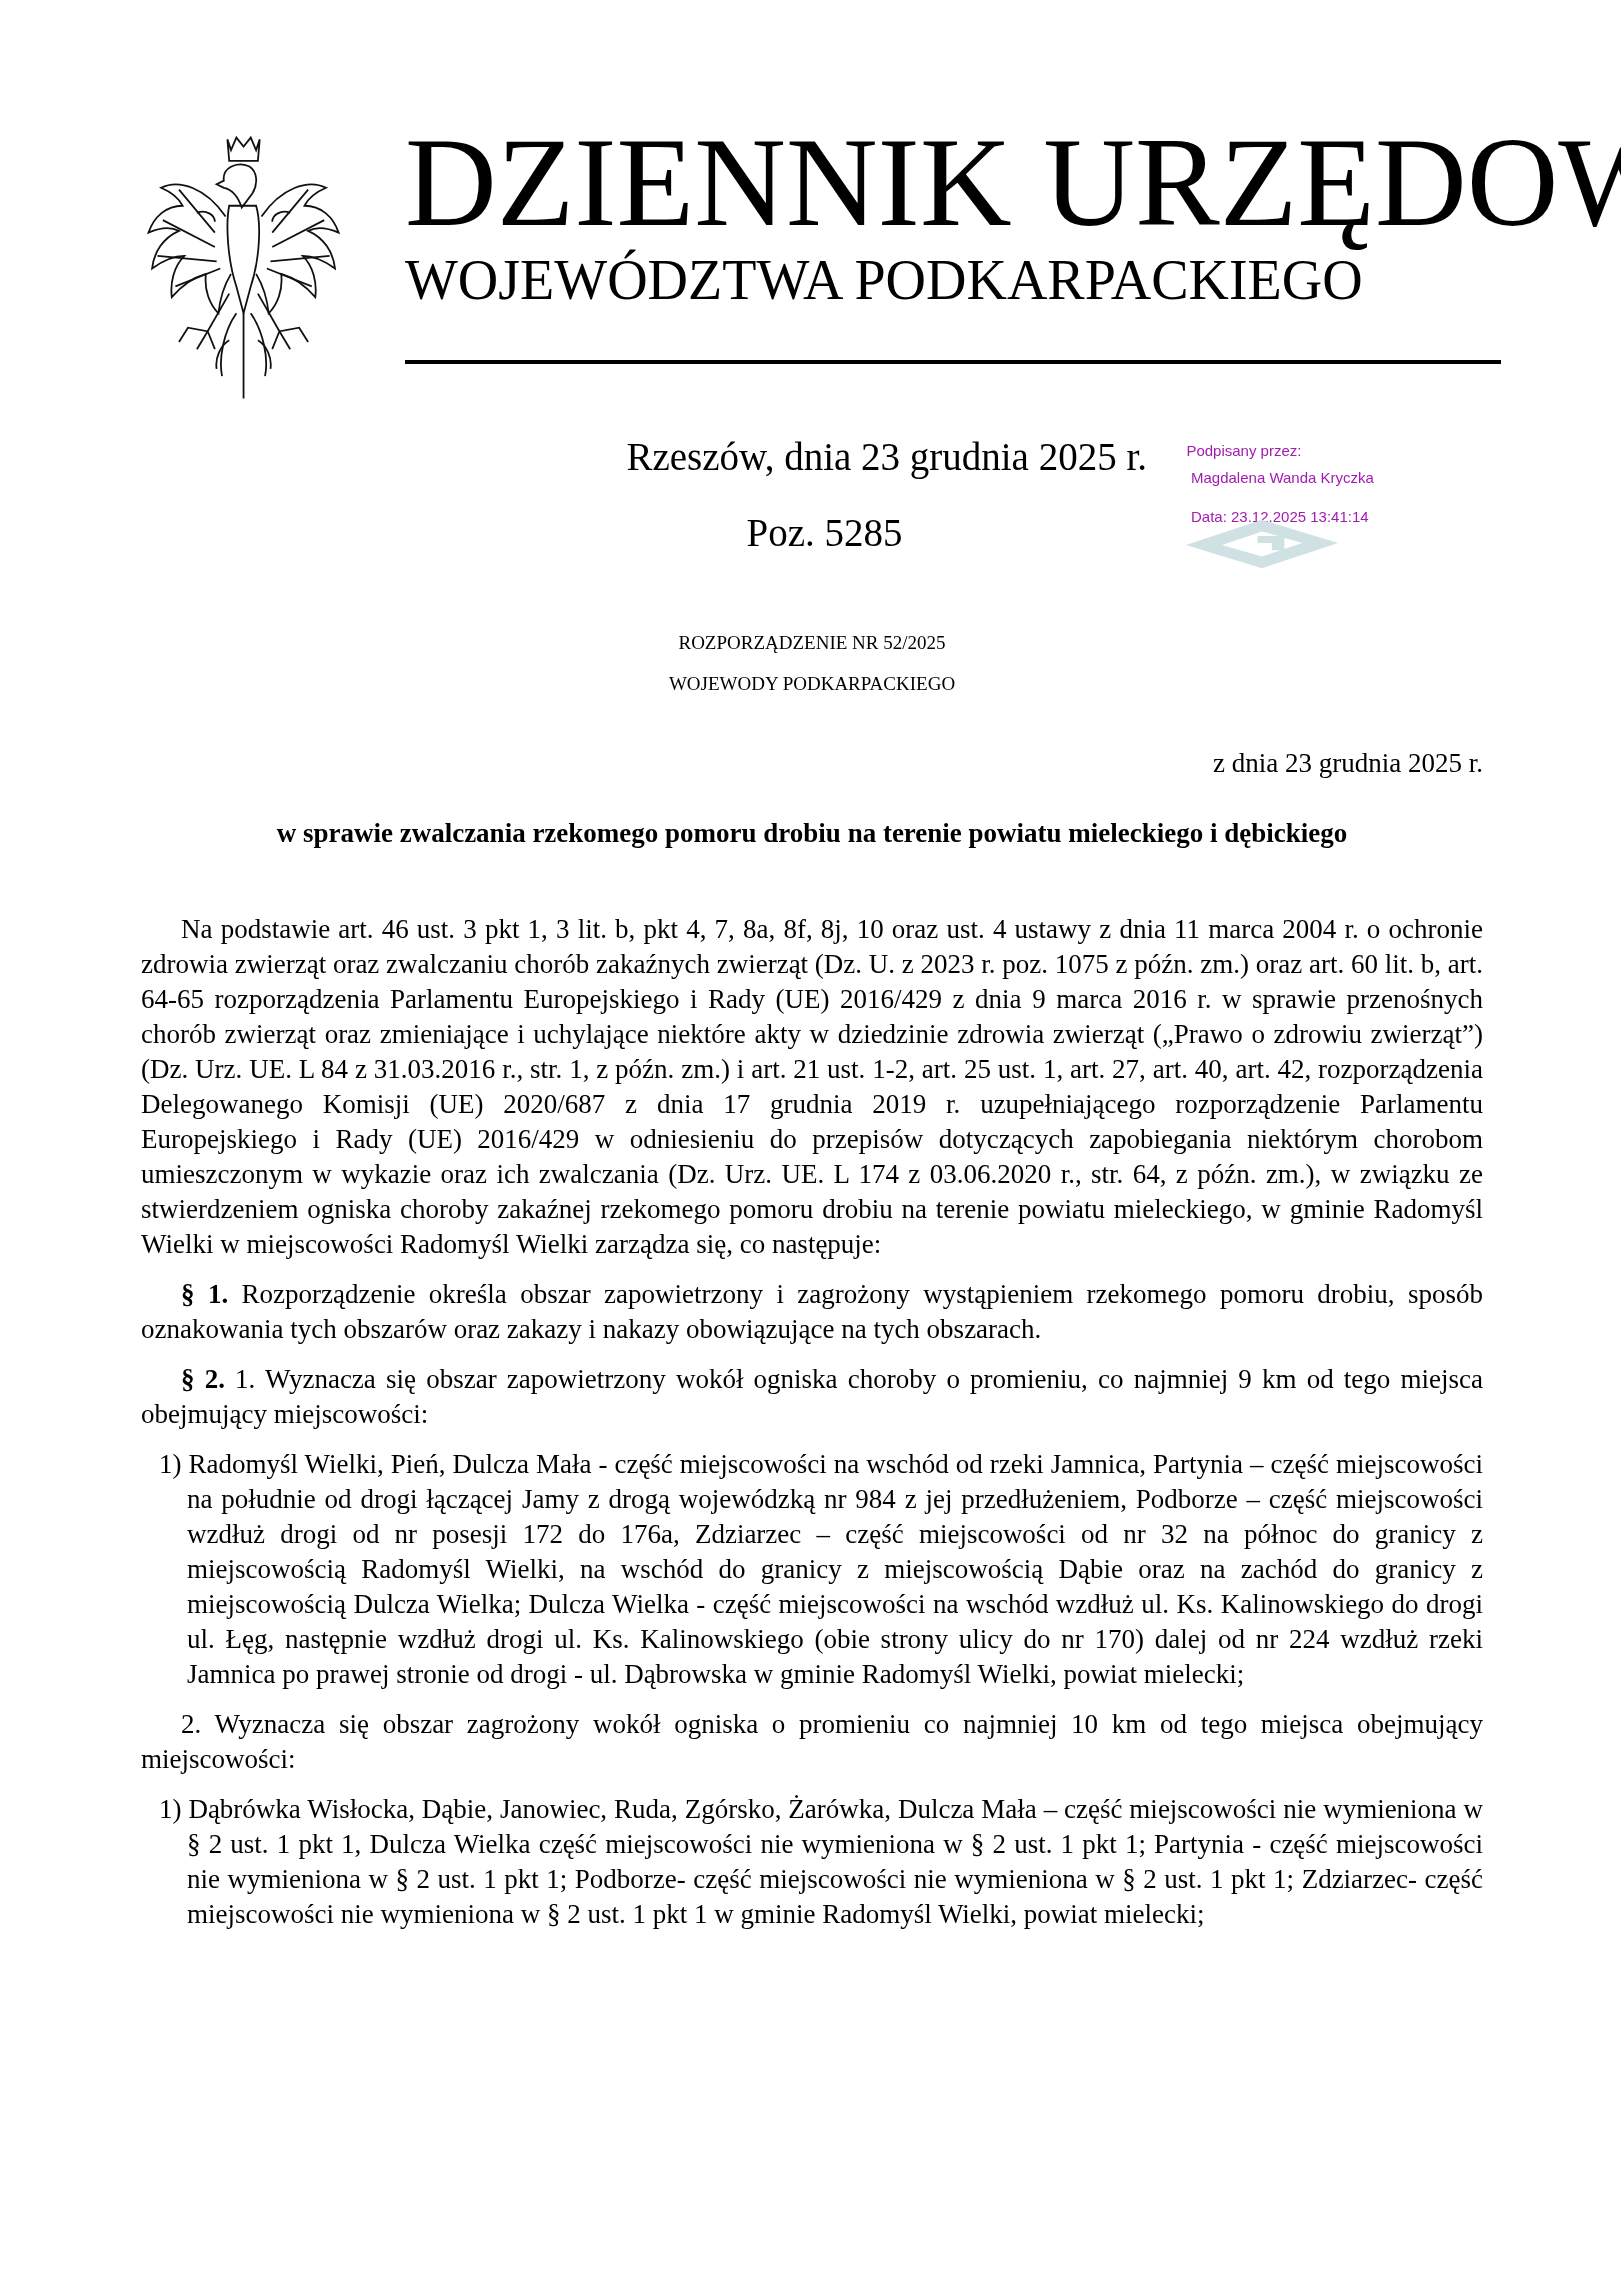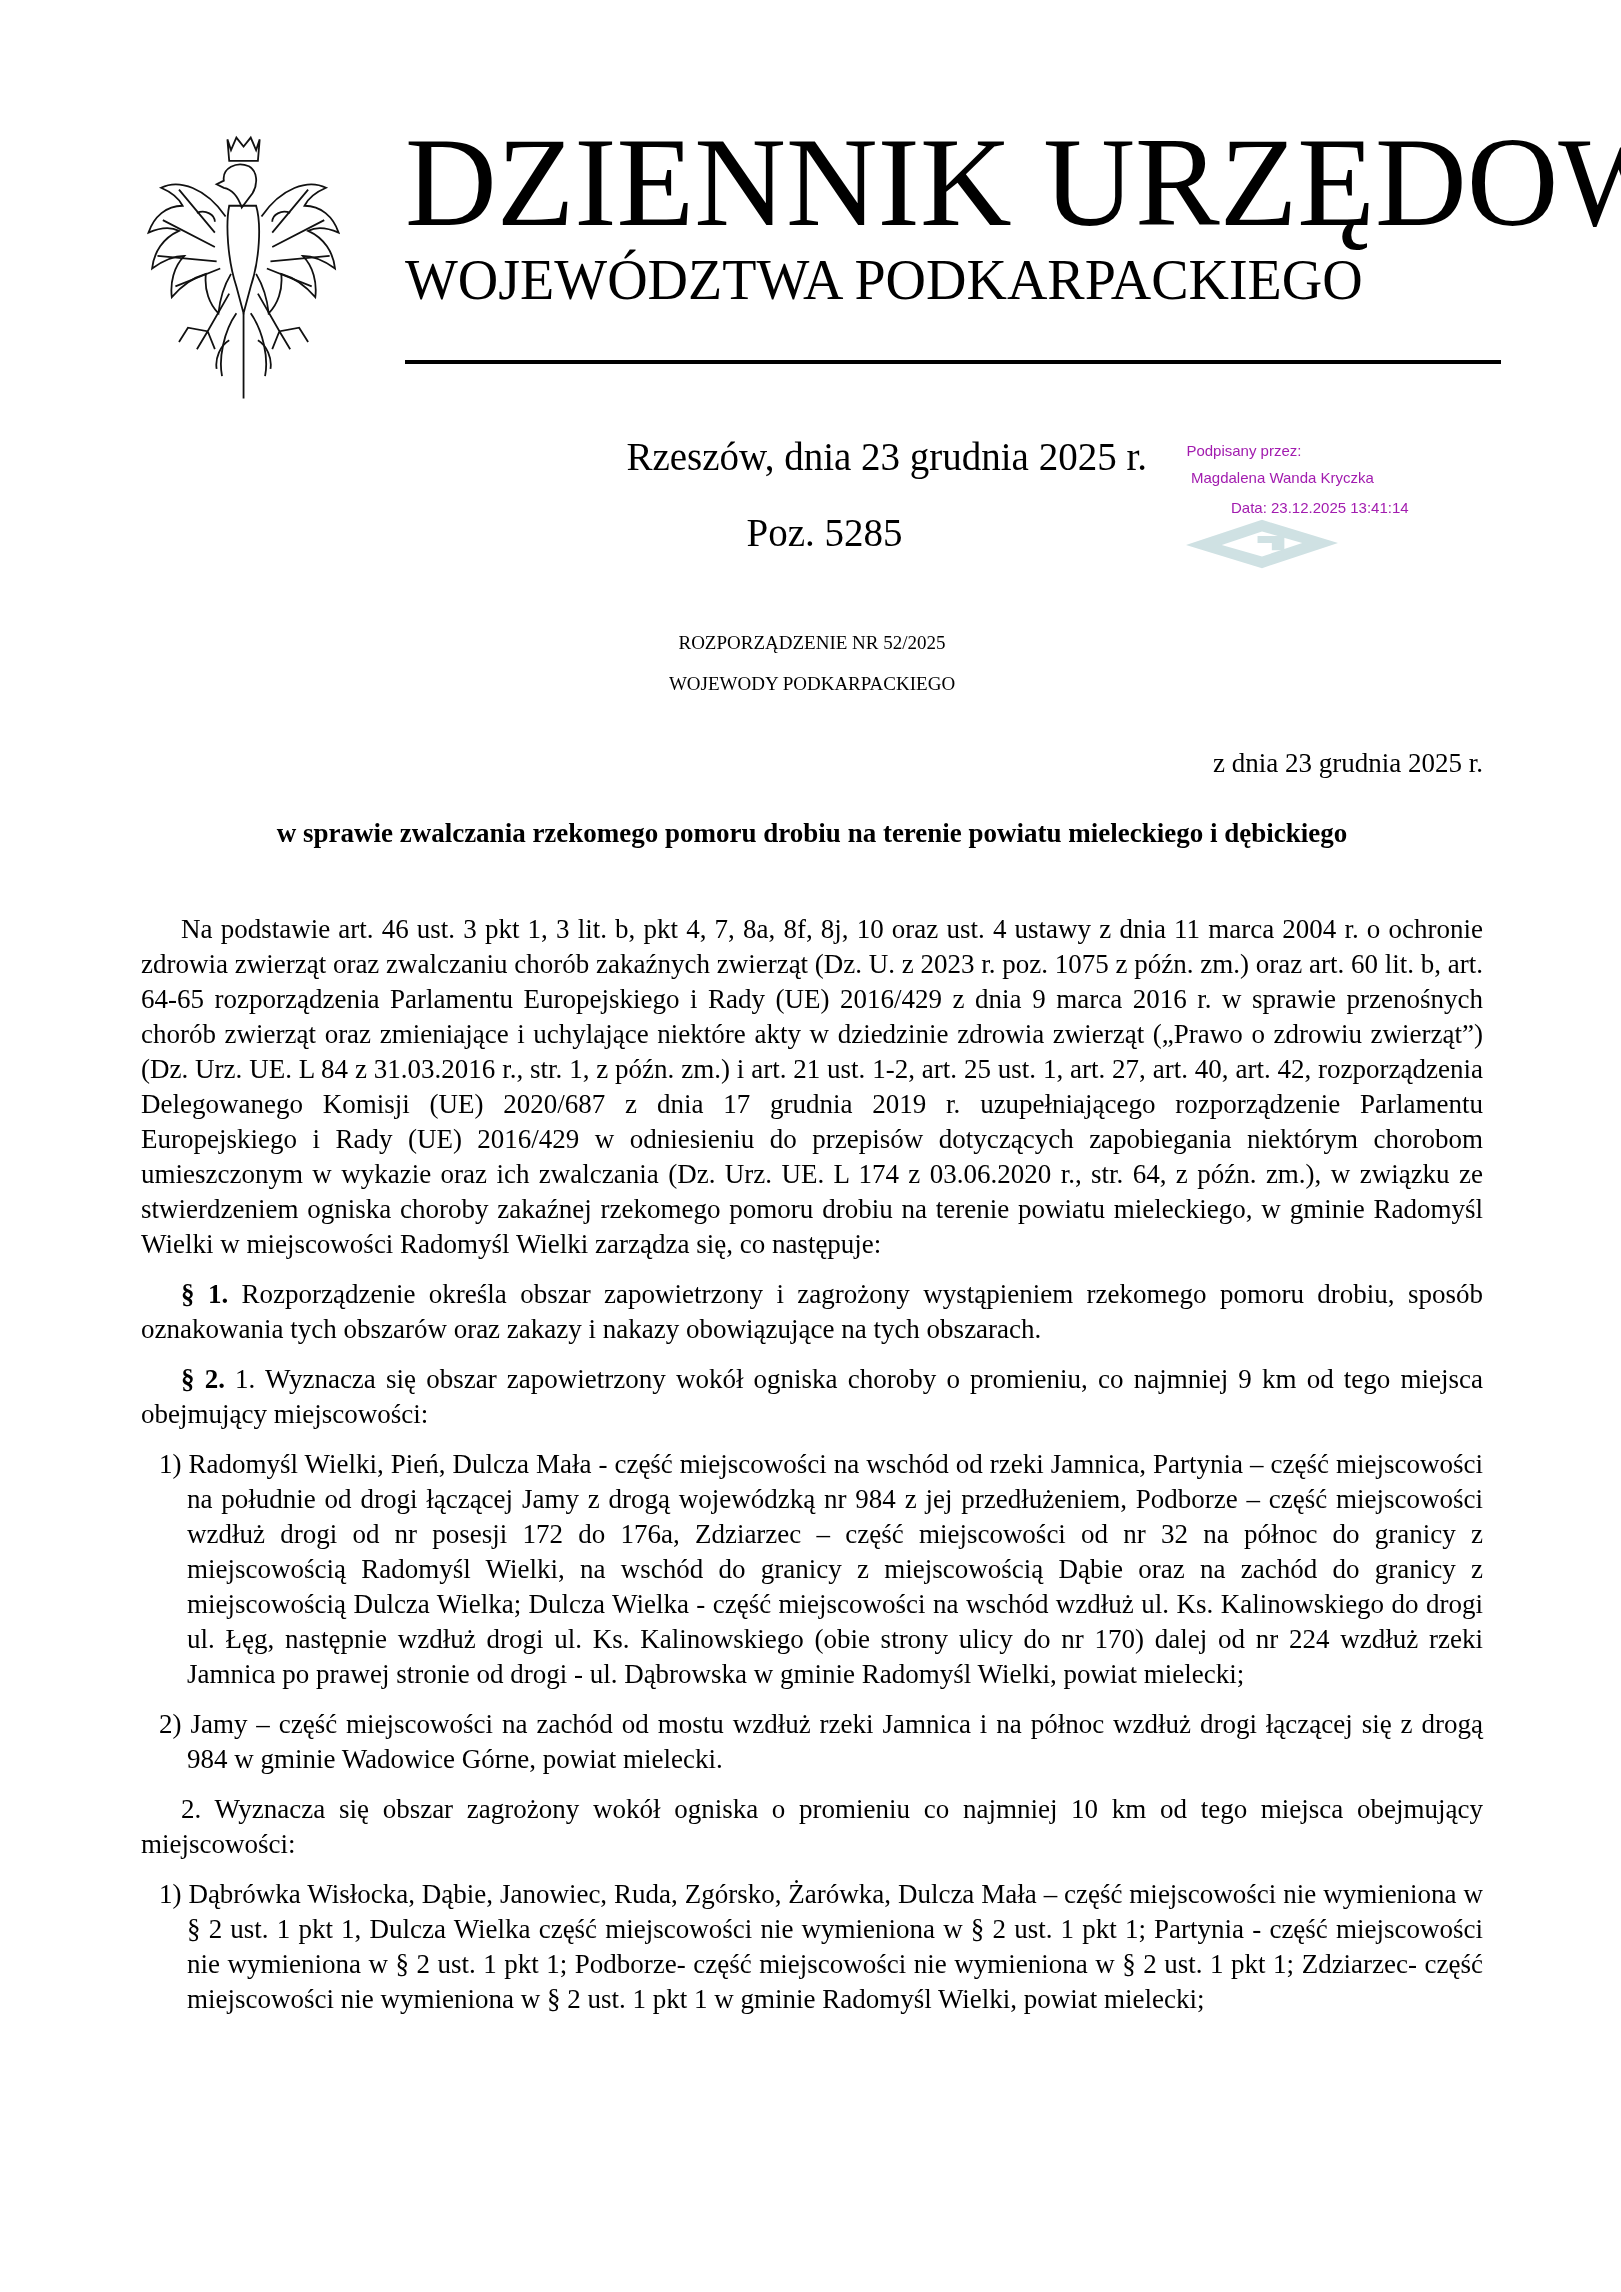--- a/index.html
+++ b/index.html
@@ -26,21 +26,21 @@
       position: absolute; left: 502px; top: 509px; width: 645px; text-align: center;
       font-size: 39px; line-height: 47px;
     }
     .signature {
       position: absolute; left: 1173px; top: 442px; width: 269px; height: 125px;
       font-family: "Liberation Sans", "DejaVu Sans", sans-serif; font-size: 15px; color: #a21caf;
     }
     .signature .line { position: absolute; white-space: nowrap; line-height: 18px; }
     .signature .l1 { left: 13.4px; top: 0px; }
     .signature .l2 { left: 18px; top: 27px; }
-    .signature .l3 { left: 18px; top: 57px; margin-left: 40px; }
+    .signature .l3 { left: 18px; top: 66px; }
     .signature .seal { position: absolute; left: 13.4px; top: 76px; width: 152px; height: 52px; }
     .act-title {
       position: absolute; left: 141px; top: 622px; width: 1342px; text-align: center;
       font-weight: normal; font-size: 19px; line-height: 41px;
     }
     .act-date {
       position: absolute; left: 141px; top: 745px; width: 1342px; text-align: right;
       font-size: 27px; line-height: 36px;
     }
     .act-subject {
@@ -113,19 +113,18 @@
 <div class="act-subject">w sprawie zwalczania rzekomego pomoru drobiu na terenie powiatu mieleckiego i dębickiego</div>
 
 <div class="body-text">
   <p class="para-indent">Na podstawie art. 46 ust. 3 pkt 1, 3 lit. b, pkt 4, 7, 8a, 8f, 8j, 10 oraz ust. 4 ustawy z dnia 11 marca 2004 r. o ochronie zdrowia zwierząt oraz zwalczaniu chorób zakaźnych zwierząt (Dz. U. z 2023 r. poz. 1075 z późn. zm.) oraz art. 60 lit. b, art. 64-65 rozporządzenia Parlamentu Europejskiego i Rady (UE) 2016/429 z dnia 9 marca 2016 r. w sprawie przenośnych chorób zwierząt oraz zmieniające i uchylające niektóre akty w dziedzinie zdrowia zwierząt („Prawo o zdrowiu zwierząt”) (Dz. Urz. UE. L 84 z 31.03.2016 r., str. 1, z późn. zm.) i art. 21 ust. 1-2, art. 25 ust. 1, art. 27, art. 40, art. 42, rozporządzenia Delegowanego Komisji (UE) 2020/687 z dnia 17 grudnia 2019 r. uzupełniającego rozporządzenie Parlamentu Europejskiego i Rady (UE) 2016/429 w odniesieniu do przepisów dotyczących zapobiegania niektórym chorobom umieszczonym w wykazie oraz ich zwalczania (Dz. Urz. UE. L 174 z 03.06.2020 r., str. 64, z późn. zm.), w związku ze stwierdzeniem ogniska choroby zakaźnej rzekomego pomoru drobiu na terenie powiatu mieleckiego, w gminie Radomyśl Wielki w miejscowości Radomyśl Wielki zarządza się, co następuje:</p>
 
   <p class="para-indent gap"><span class="bold">§ 1.</span><span> Rozporządzenie określa obszar zapowietrzony i zagrożony wystąpieniem rzekomego pomoru drobiu, sposób oznakowania tych obszarów oraz zakazy i nakazy obowiązujące na tych obszarach.</span></p>
 
   <p class="para-indent gap"><span class="bold">§ 2.</span><span> 1. Wyznacza się obszar zapowietrzony wokół ogniska choroby o promieniu, co najmniej 9 km od tego miejsca obejmujący miejscowości:</span></p>
 
   <p class="list-item gap">1) Radomyśl Wielki, Pień, Dulcza Mała - część miejscowości na wschód od rzeki Jamnica, Partynia – część miejscowości na południe od drogi łączącej Jamy z drogą wojewódzką nr 984 z jej przedłużeniem, Podborze – część miejscowości wzdłuż drogi od nr posesji 172 do 176a, Zdziarzec – część miejscowości od nr 32 na północ do granicy z miejscowością Radomyśl Wielki, na wschód do granicy z miejscowością Dąbie oraz na zachód do granicy z miejscowością Dulcza Wielka; Dulcza Wielka - część miejscowości na wschód wzdłuż ul. Ks. Kalinowskiego do drogi ul. Łęg, następnie wzdłuż drogi ul. Ks. Kalinowskiego (obie strony ulicy do nr 170) dalej od nr 224 wzdłuż rzeki Jamnica po prawej stronie od drogi - ul. Dąbrowska w gminie Radomyśl Wielki, powiat mielecki;</p>
-  <p class="list-item gap">2) Jamy – część miejscowości na zachód od mostu wzdłuż rzeki Jamnica i na północ wzdłuż drogi łączącej się z drogą 984 w gminie Wadowice Górne, powiat mielecki.</p>
 
   <p class="para-indent gap">2. Wyznacza się obszar zagrożony wokół ogniska o promieniu co najmniej 10 km od tego miejsca obejmujący miejscowości:</p>
 
   <p class="list-item gap">1) Dąbrówka Wisłocka, Dąbie, Janowiec, Ruda, Zgórsko, Żarówka, Dulcza Mała – część miejscowości nie wymieniona w § 2 ust. 1 pkt 1, Dulcza Wielka część miejscowości nie wymieniona w § 2 ust. 1 pkt 1; Partynia - część miejscowości nie wymieniona w § 2 ust. 1 pkt 1; Podborze- część miejscowości nie wymieniona w § 2 ust. 1 pkt 1; Zdziarzec- część miejscowości nie wymieniona w § 2 ust. 1 pkt 1 w gminie Radomyśl Wielki, powiat mielecki;</p>
 </div>
 
 
 </body></html>

